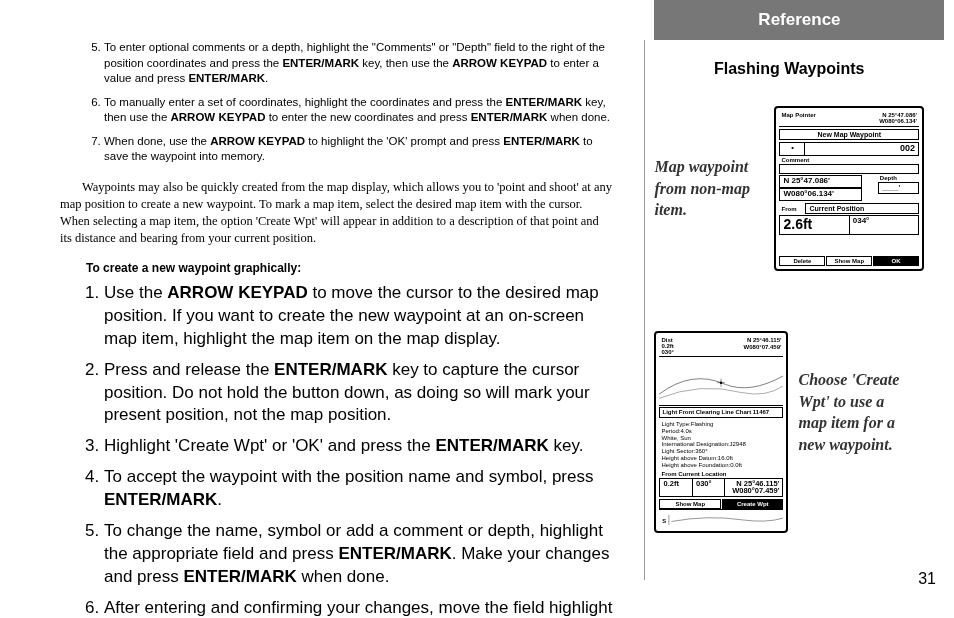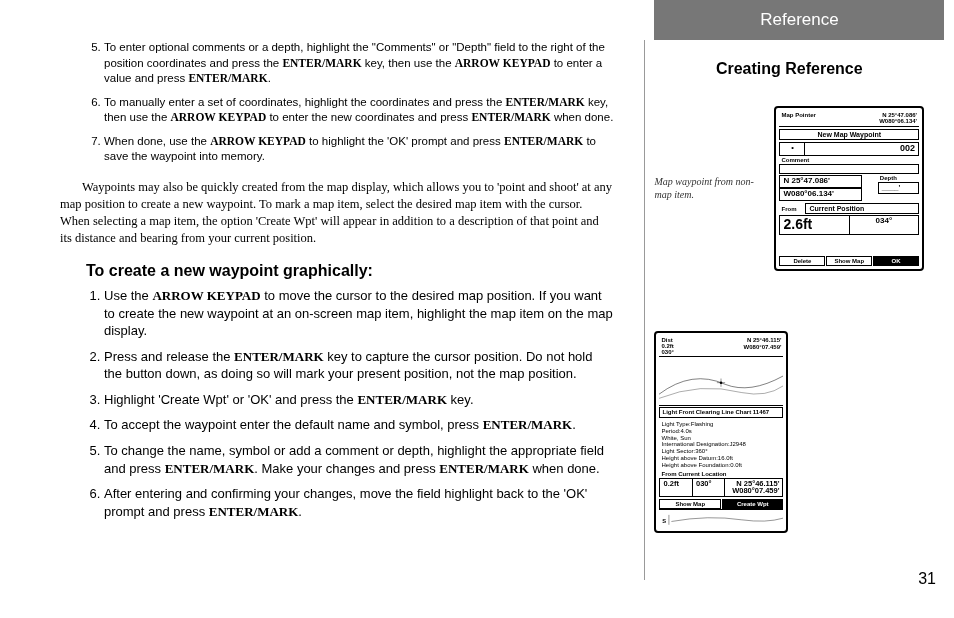--- a/index.html
+++ b/index.html
@@ -43,78 +43,79 @@
   ol.main-list > li {
     margin-bottom: 8px;
     font-size: 11.5px;
   }
   ol.sub-list {
     margin: 0;
     padding-left: 44px;
   }
   ol.sub-list > li {
     margin-bottom: 8px;
-    font-size: 13px;
+    font-size: 17px;
   }
   ol.sub-list > li p {
     margin: 6px 0 0 0;
   }
-  .b { font-weight: bold; font-family: Liberation Serif, serif; }
+  .b { font-weight: bold; }
   .section-title {
     font-weight: bold;
     text-decoration: underline;
     font-size: 12.5px;
     margin: 6px 0 6px 0;
   }
   .body-para {
     font-family: Georgia, "Times New Roman", serif;
     font-size: 12.5px;
     line-height: 1.38;
     margin: 0 0 12px 0;
     text-indent: 22px;
   }
   .instr-title {
     font-weight: bold;
-    font-size: 16px;
+    font-size: 12px;
     margin: 8px 0 6px 26px;
   }
 
   
   .ref-band {
     position: absolute;
     top: -40px;
     left: 0;
     width: 290px;
     height: 40px;
     background: #777;
     color: #fff;
-    font-weight: normal;
+    font-weight: bold;
     font-size: 17px;
     display: flex;
     align-items: center;
     justify-content: center;
   }
   .ref-sub {
     margin-top: 18px;
     font-weight: bold;
     font-size: 16px;
     text-align: center;
   }
   .fig-wrap {
     display: flex;
     align-items: center;
     gap: 10px;
     margin-top: 26px;
   }
   .fig-caption {
     font-family: Georgia, "Times New Roman", serif;
     font-style: italic;
-    font-size: 10px;
+    font-size: 16px;
     color: #333;
     max-width: 110px;
+    font-weight: bold;
   }
   .device {
     border: 2px solid #000;
     border-radius: 4px;
     padding: 3px;
     background: #fff;
     font-size: 7px;
     line-height: 1.1;
   }
   .dev1 { width: 150px; }
@@ -205,32 +206,32 @@
 
 
     <p class="body-para">Waypoints may also be quickly created from the map display, which allows you to 'point and shoot' at any map position to create a new waypoint. To mark a map item, select the desired map item with the cursor. When selecting a map item, the option 'Create Wpt' will appear in addition to a description of that point and its distance and bearing from your current position.</p>
 
     <div class="instr-title">To create a new waypoint graphically:</div>
 
     <ol class="sub-list" id="list2">
         <li><span>Use the </span><span class="b">ARROW KEYPAD</span><span> to move the cursor to the desired map position. If you want to create the new waypoint at an on-screen map item, highlight the map item on the map display.</span></li>
         <li><span>Press and release the </span><span class="b">ENTER/MARK</span><span> key to capture the cursor position. Do not hold the button down, as doing so will mark your present position, not the map position.</span></li>
         <li><span>Highlight 'Create Wpt' or 'OK' and press the </span><span class="b">ENTER/MARK</span><span> key.</span></li>
-        <li><span>To accept the waypoint enter the default name and symbol, press </span><span class="b">ENTER/MARK</span><span>.</span></li>
+        <li><span>To accept the waypoint with the position name and symbol, press </span><span class="b">ENTER/MARK</span><span>.</span></li>
         <li><span>To change the name, symbol or add a comment or depth, highlight the appropriate field and press </span><span class="b">ENTER/MARK</span><span>. Make your changes and press </span><span class="b">ENTER/MARK</span><span> when done.</span></li>
         <li><span>After entering and confirming your changes, move the field highlight back to the 'OK' prompt and press </span><span class="b">ENTER/MARK</span><span>.</span></li>
       </ol>
 
   </div>
 
   <div class="divider"></div>
 
   <div class="right-col">
     <div class="ref-band">Reference</div>
-    <div class="ref-sub">Creating Reference</div>
+    <div class="ref-sub">Flashing Waypoints</div>
 
     <div class="fig-wrap">
       <div class="fig-caption">Map waypoint from non-map item.</div>
       <div class="device dev1">
         <div class="dev-top">
           <span>Map Pointer</span>
           <span style="text-align:right">
             <span>N 25°47.086'</span><br>
             <span>W080°06.134'</span>
           </span>
@@ -261,21 +262,21 @@
           </div>
         </div>
         <div style="display:flex;align-items:center;margin-top:1px">
           <div class="dev-label" style="width:22px">From</div>
           <div class="dev-row" style="flex:1">
               <div style="flex:1;font-size:7px">Current Position</div>
             </div>
         </div>
         <div class="dev-row">
           <div style="flex:1;font-size:14px">2.6ft</div>
-          <div style="flex:1;font-size:8px;text-align:center">034°</div>
+          <div style="flex:1;font-size:8px;text-align:left">034°</div>
         </div>
         <div style="height:18px"></div>
         <div class="dev-buttons">
           <div>Delete</div>
           <div>Show Map</div>
           <div class="sel">OK</div>
         </div>
       </div>
     </div>
 
@@ -327,18 +328,19 @@
           <div class="sel">Create Wpt</div>
         </div>
         <div class="bot-strip">
           <svg viewBox="0 0 150 18" style="width:100%;height:100%">
             <text x="4" y="14" font-size="7" font-weight="bold">S</text>
             <line x1="12" y1="4" x2="12" y2="16" stroke="#000" stroke-width="0.5"></line>
             <path d="M15 12 Q 60 4 100 10 Q 130 14 150 8" fill="none" stroke="#000" stroke-width="0.5"></path>
           </svg>
         </div>
       </div>
+      <div class="fig-caption">Choose 'Create Wpt' to use a map item for a new waypoint.</div>
     </div>
 
   </div>
 
   <div class="pg-num">31</div>
 </div>
 
 </body></html>

